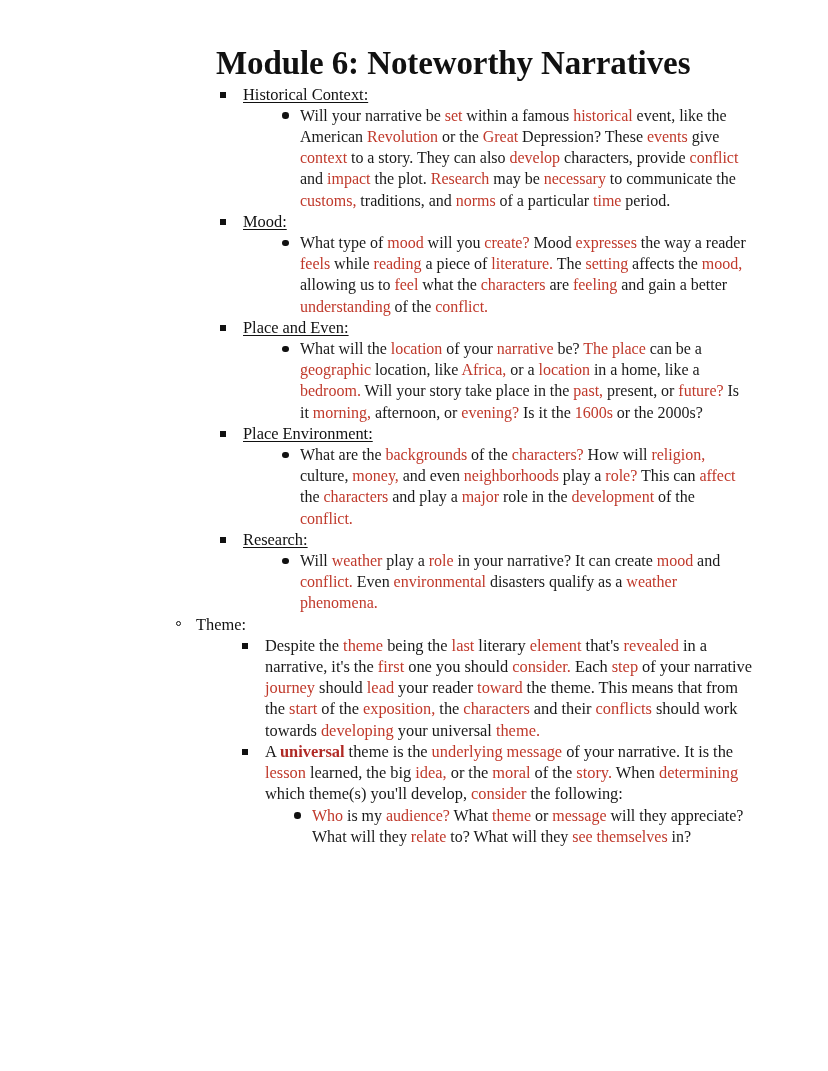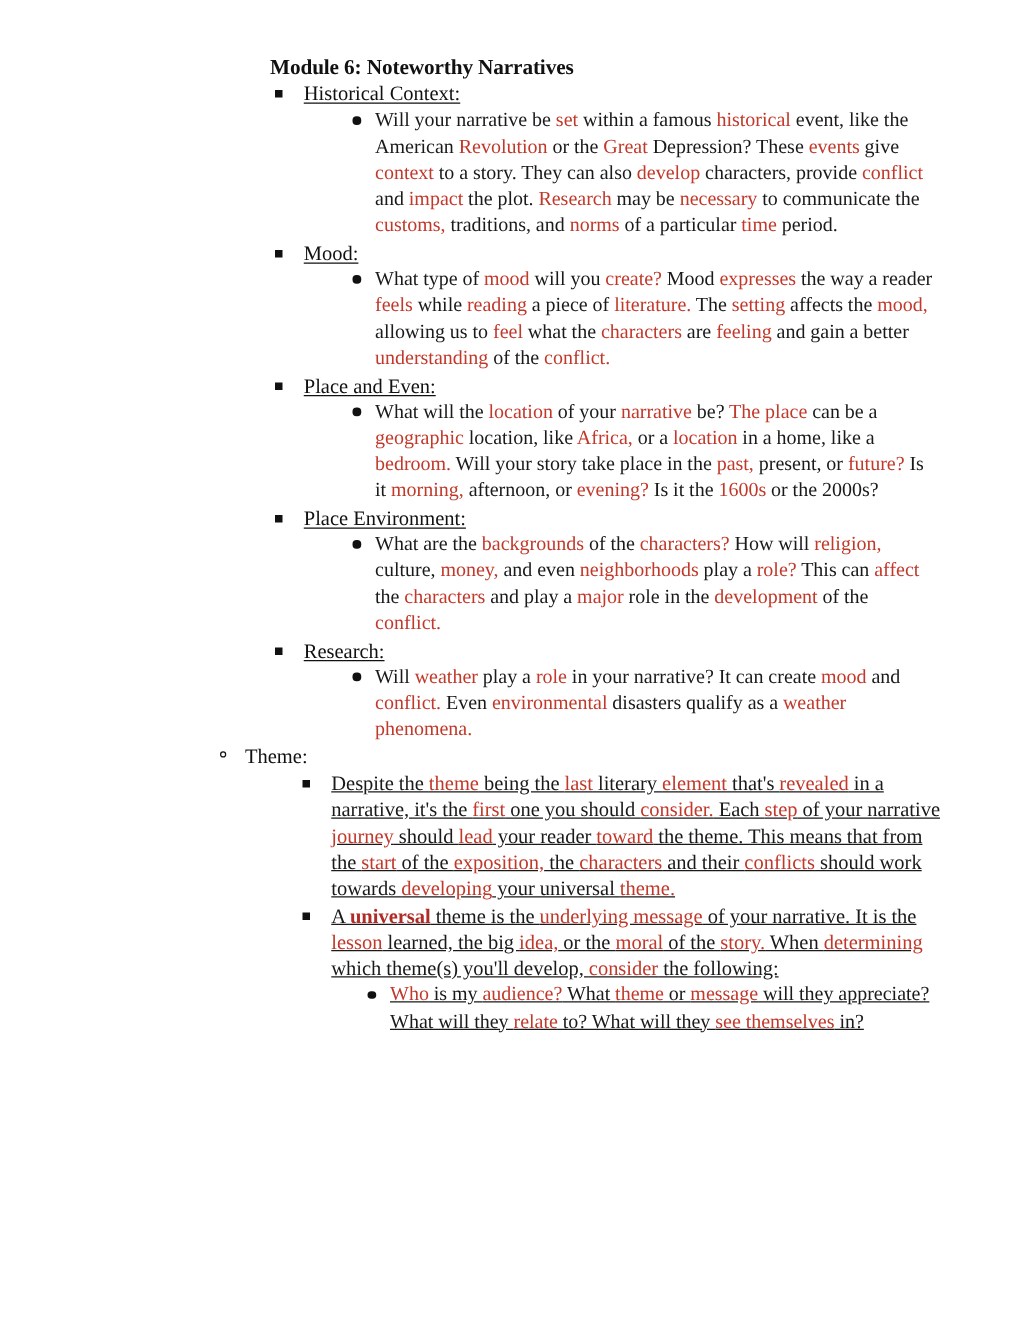--- a/index.html
+++ b/index.html
@@ -19,21 +19,21 @@
   }
   .doc {
     position: absolute;
     left: 0;
     top: 0;
     width: 828px;
   }
   h1.title {
     margin: 0;
     padding: 44px 0 0 216px;
-    font-size: 17px;
+    font-size: 33px;
     font-weight: bold;
     letter-spacing: -0.1px;
     line-height: 1.2;
     color: #111111;
   }
   ul {
     list-style: none;
     margin: 0;
     padding: 0;
   }
@@ -148,21 +148,21 @@
             </li>
           </ul></li>
         <li class="sect"><span class="heading">Research:</span><ul class="lvl-disc after-head">
             <li>
               <span class="body-text"><span class="blk">Will </span><span class="hl">weather</span><span class="blk"> play a </span><span class="hl">role</span><span class="blk"> in your narrative? It can create </span><span class="hl">mood</span><span class="blk"> and </span><span class="hl">conflict.</span><span class="blk"> Even </span><span class="hl">environmental</span><span class="blk"> disasters qualify as a </span><span class="hl">weather phenomena.</span></span>
             </li>
           </ul></li>
       </ul>
 
     <ul class="lvl-circle" id="theme-root">
-        <li><span class="heading-plain">Theme:</span><ul class="lvl-square" style="margin-left: 0px; text-decoration: underline;">
+        <li><span class="heading-plain">Theme:</span><ul class="lvl-square" style="margin-left: 0px;">
             <li style="margin-left: 46px;">
               <span class="body-text theme-body"><span class="blk">Despite the </span><span class="hl">theme</span><span class="blk"> being the </span><span class="hl">last</span><span class="blk"> literary </span><span class="hl">element</span><span class="blk"> that's </span><span class="hl">revealed</span><span class="blk"> in a narrative, it's the </span><span class="hl">first</span><span class="blk"> one you should </span><span class="hl">consider.</span><span class="blk"> Each </span><span class="hl">step</span><span class="blk"> of your narrative </span><span class="hl">journey</span><span class="blk"> should </span><span class="hl">lead</span><span class="blk"> your reader </span><span class="hl">toward</span><span class="blk"> the theme. This means that from the </span><span class="hl">start</span><span class="blk"> of the </span><span class="hl">exposition,</span><span class="blk"> the </span><span class="hl">characters</span><span class="blk"> and their </span><span class="hl">conflicts</span><span class="blk"> should work towards </span><span class="hl">developing</span><span class="blk"> your universal </span><span class="hl">theme.</span></span>
             </li>
             <li style="margin-left: 46px;">
               <span class="body-text theme-body"><span class="blk">A </span><span class="hl-b">universal</span><span class="blk"> theme is the </span><span class="hl">underlying message</span><span class="blk"> of your narrative. It is the </span><span class="hl">lesson</span><span class="blk"> learned, the big </span><span class="hl">idea,</span><span class="blk"> or the </span><span class="hl">moral</span><span class="blk"> of the </span><span class="hl">story.</span><span class="blk"> When </span><span class="hl">determining</span><span class="blk"> which theme(s) you'll develop, </span><span class="hl">consider</span><span class="blk"> the following:</span></span>
               <ul class="lvl-disc">
                 <li style="margin-left: 27px;">
                   <span class="body-text"><span class="hl">Who</span><span class="blk"> is my </span><span class="hl">audience?</span><span class="blk"> What </span><span class="hl">theme</span><span class="blk"> or </span><span class="hl">message</span><span class="blk"> will they appreciate? What will they </span><span class="hl">relate</span><span class="blk"> to? What will they </span><span class="hl">see themselves</span><span class="blk"> in?</span></span>
                 </li>
               </ul>

